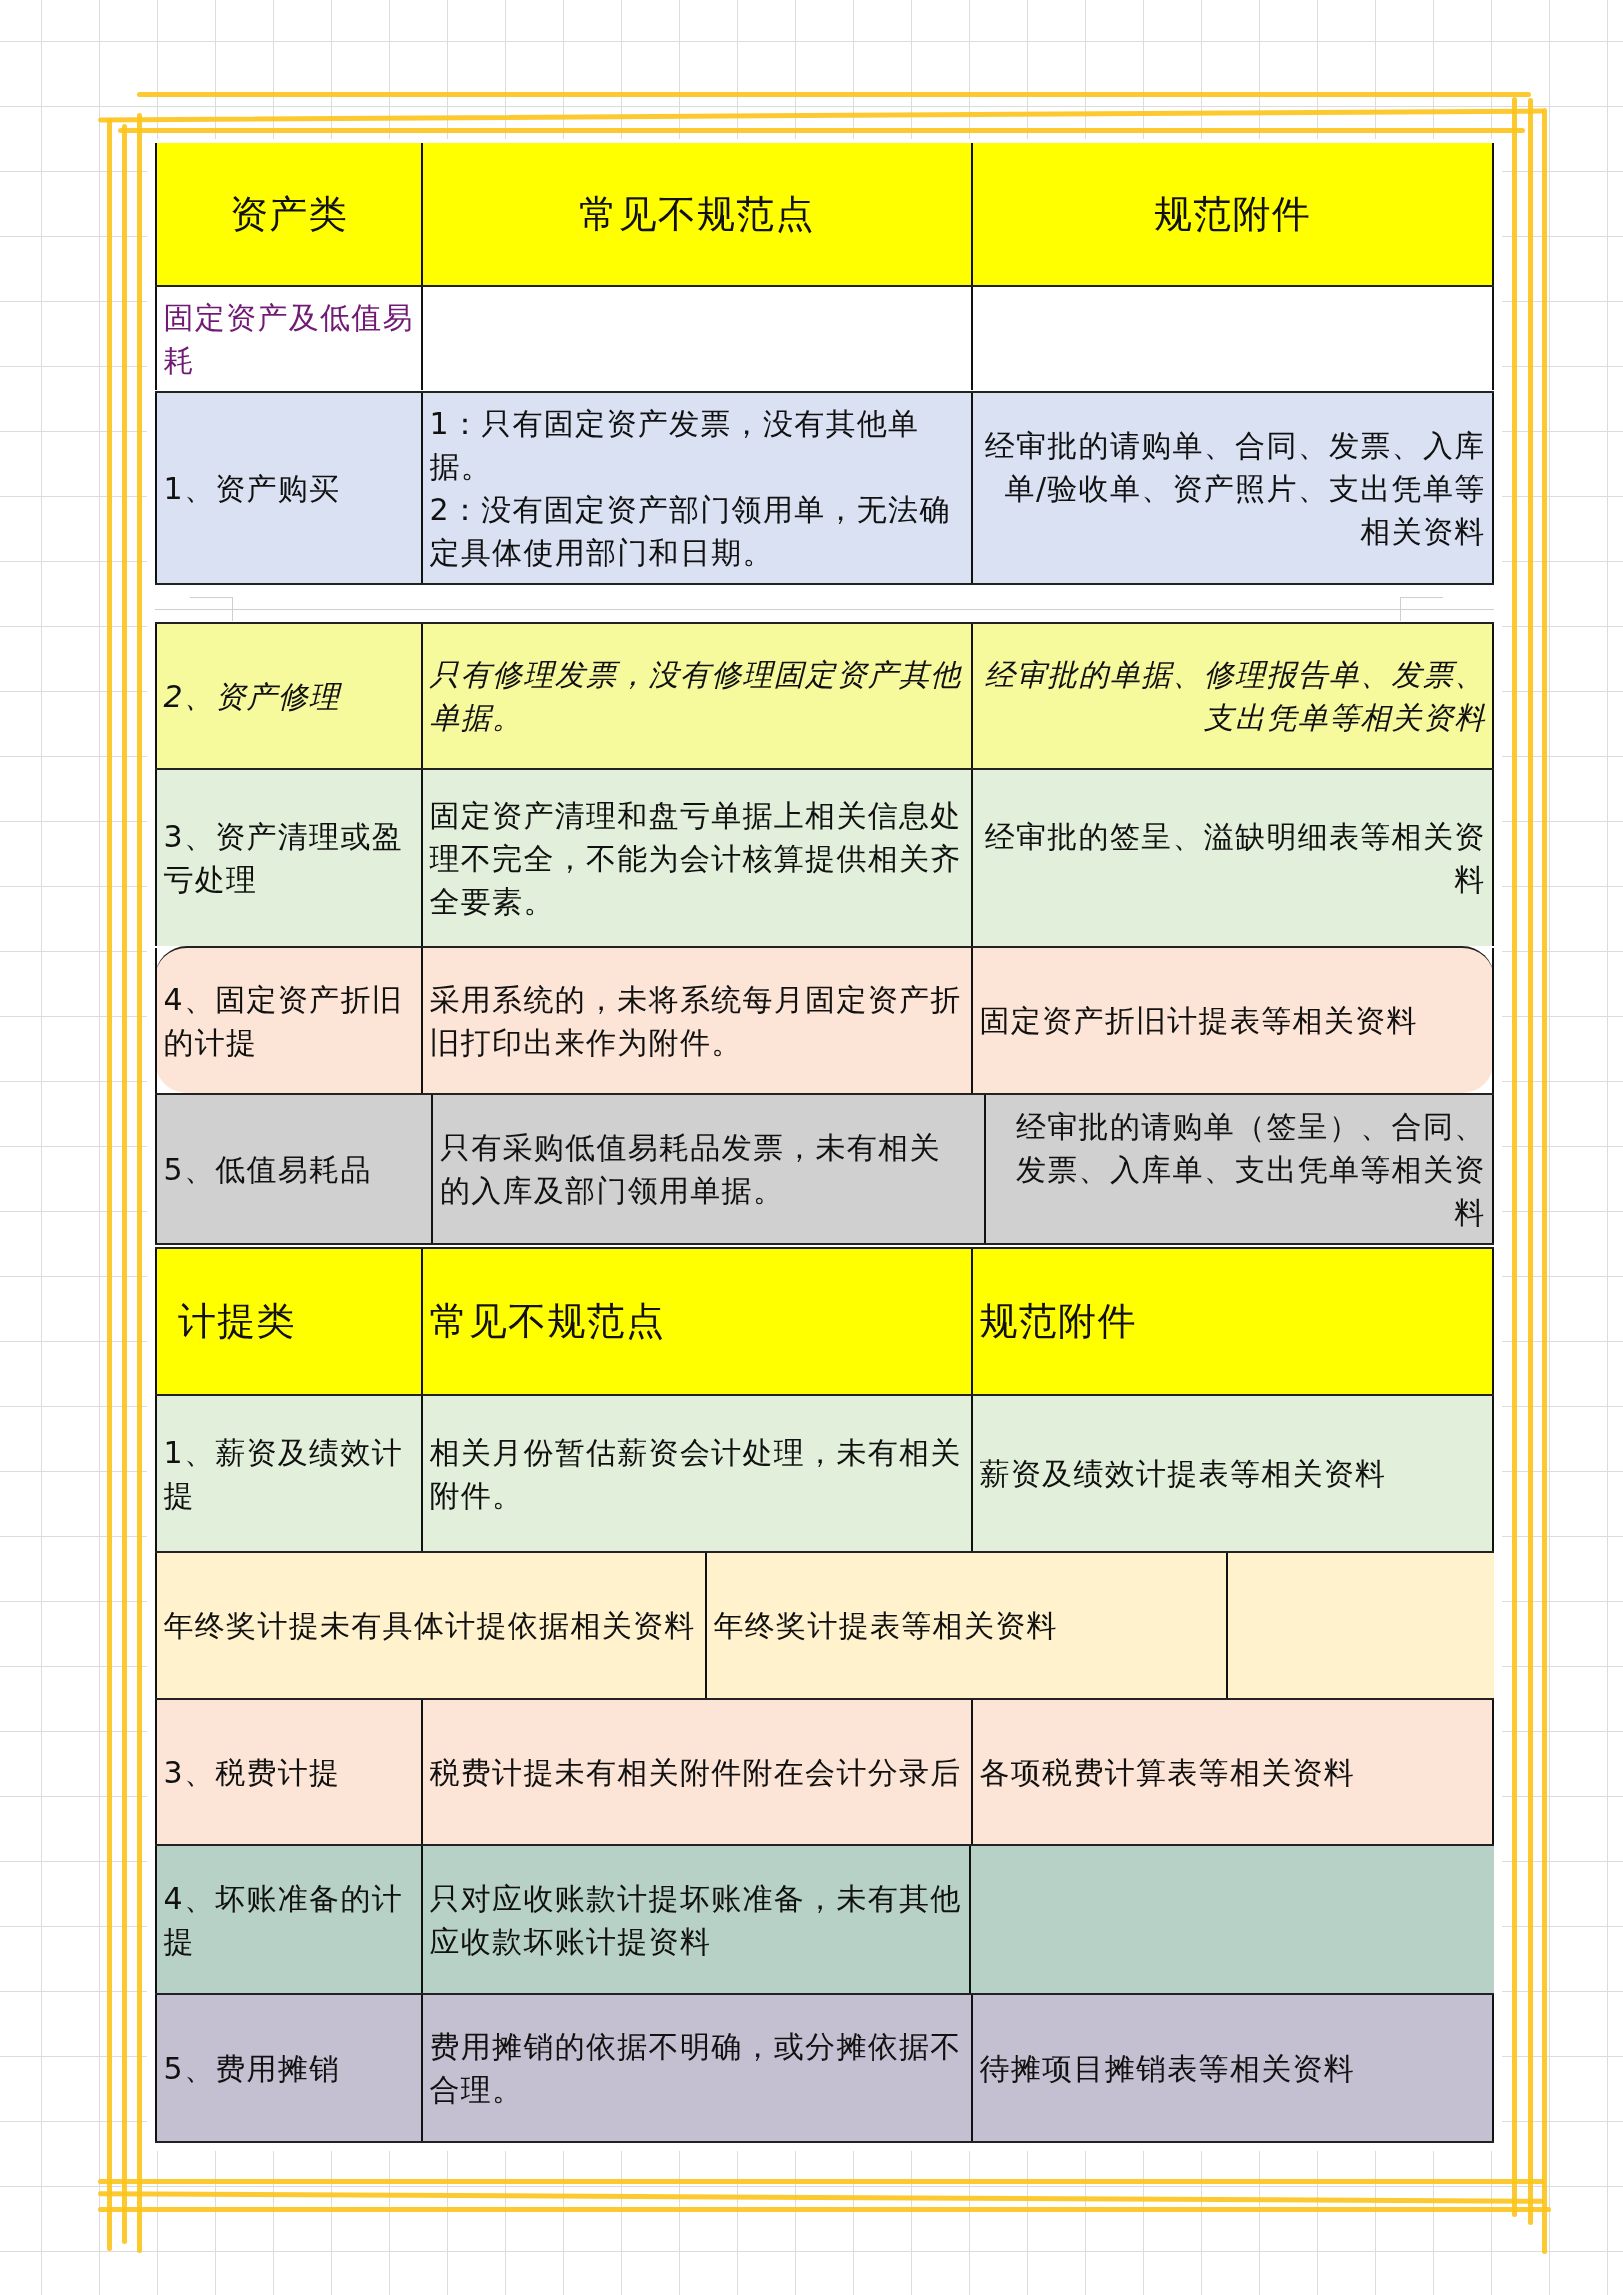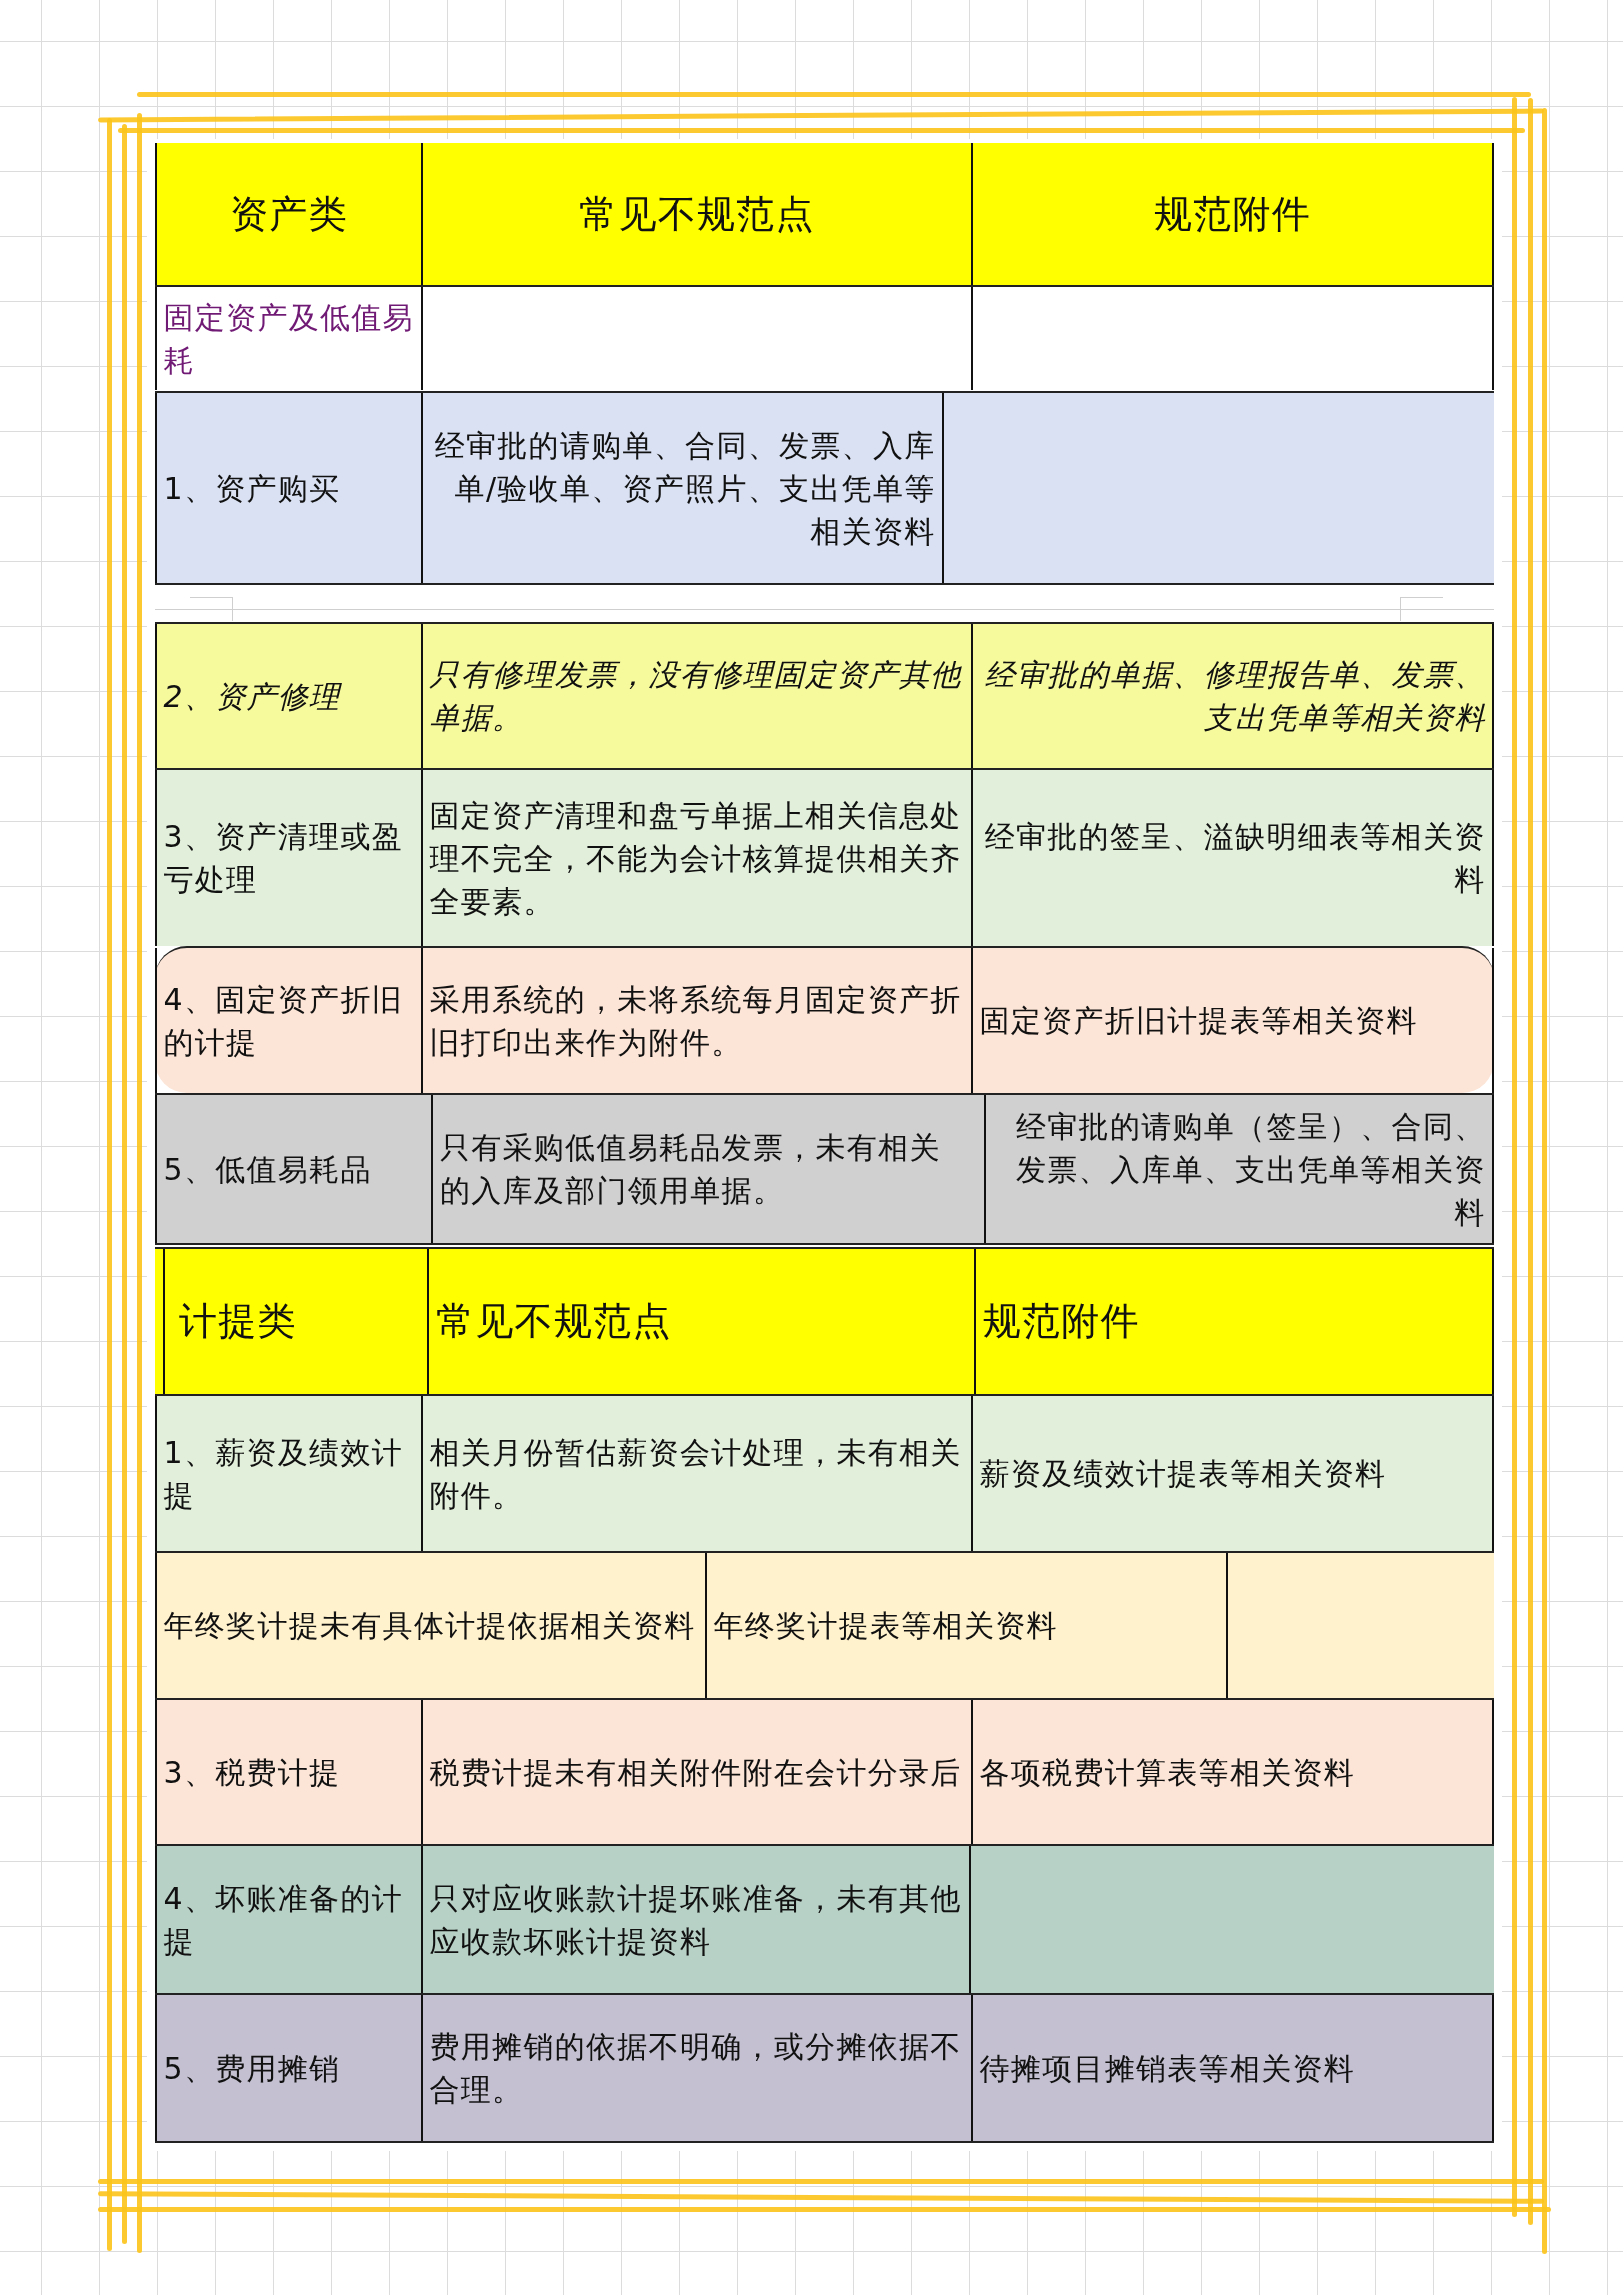--- a/index.html
+++ b/index.html
@@ -66,20 +66,22 @@
     <div class="cell c2">常见不规范点</div>
     <div class="cell c3">规范附件</div>
   </div>
   <div class="row" style="top:285px;height:105px;background:#fff;">
     <div class="cell c1 red txt">固定资产及低值易耗</div>
     <div class="cell c2"></div>
     <div class="cell c3"></div>
   </div>
   <div class="row last" style="top:391px;height:194px;background:#D9E1F2;">
     <div class="cell c1 txt">1、资产购买</div>
+    <div class="cell c2 txt">1：只有固定资产发票，没有其他单据。
+2：没有固定资产部门领用单，无法确定具体使用部门和日期。</div>
     <div class="cell c3 txt">经审批的请购单、合同、发票、入库单/验收单、资产照片、支出凭单等相关资料</div>
   </div>
   <div class="row" style="top:622px;height:146px;background:#F6F99C;font-style:italic;">
     <div class="cell c1 txt">2、资产修理</div>
     <div class="cell c2 txt">只有修理发票，没有修理固定资产其他单据。</div>
     <div class="cell c3 txt">经审批的单据、修理报告单、发票、支出凭单等相关资料</div>
   </div>
   <div class="row" style="top:768px;height:178px;background:#E2EFDA;">
     <div class="cell c1 txt">3、资产清理或盈亏处理</div>
     <div class="cell c2 txt">固定资产清理和盘亏单据上相关信息处理不完全，不能为会计核算提供相关齐全要素。</div>
@@ -92,21 +94,21 @@
   </div>
   <div class="row last" style="top:1093px;height:152px;background:#D0D0D0;gap:17px;">
     <div class="cell c1 txt">5、低值易耗品</div>
     <div class="cell c2 txt">只有采购低值易耗品发票，未有相关的入库及部门领用单据。</div>
     <div class="cell c3 txt">经审批的请购单（签呈）、合同、发票、入库单、支出凭单等相关资料</div>
   </div>
 </div>
 
 <div class="block" style="top:0;">
   <div class="row hdr" style="top:1247px;height:147px;background:#FFFF00;">
-    <div class="cell c1" style="padding-left:14px;margin-left:8px;">计提类</div>
+    <div class="cell c1" style="padding-left:21px;">计提类</div>
     <div class="cell c2">常见不规范点</div>
     <div class="cell c3">规范附件</div>
   </div>
   <div class="row" style="top:1394px;height:157px;background:#E2EFDA;">
     <div class="cell c1 txt">1、薪资及绩效计提</div>
     <div class="cell c2 txt">相关月份暂估薪资会计处理，未有相关附件。</div>
     <div class="cell c3 txt">薪资及绩效计提表等相关资料</div>
   </div>
   <div class="row" style="top:1551px;height:147px;background:#FFF2CC;">
     <div class="cell c2 txt">年终奖计提未有具体计提依据相关资料</div>

